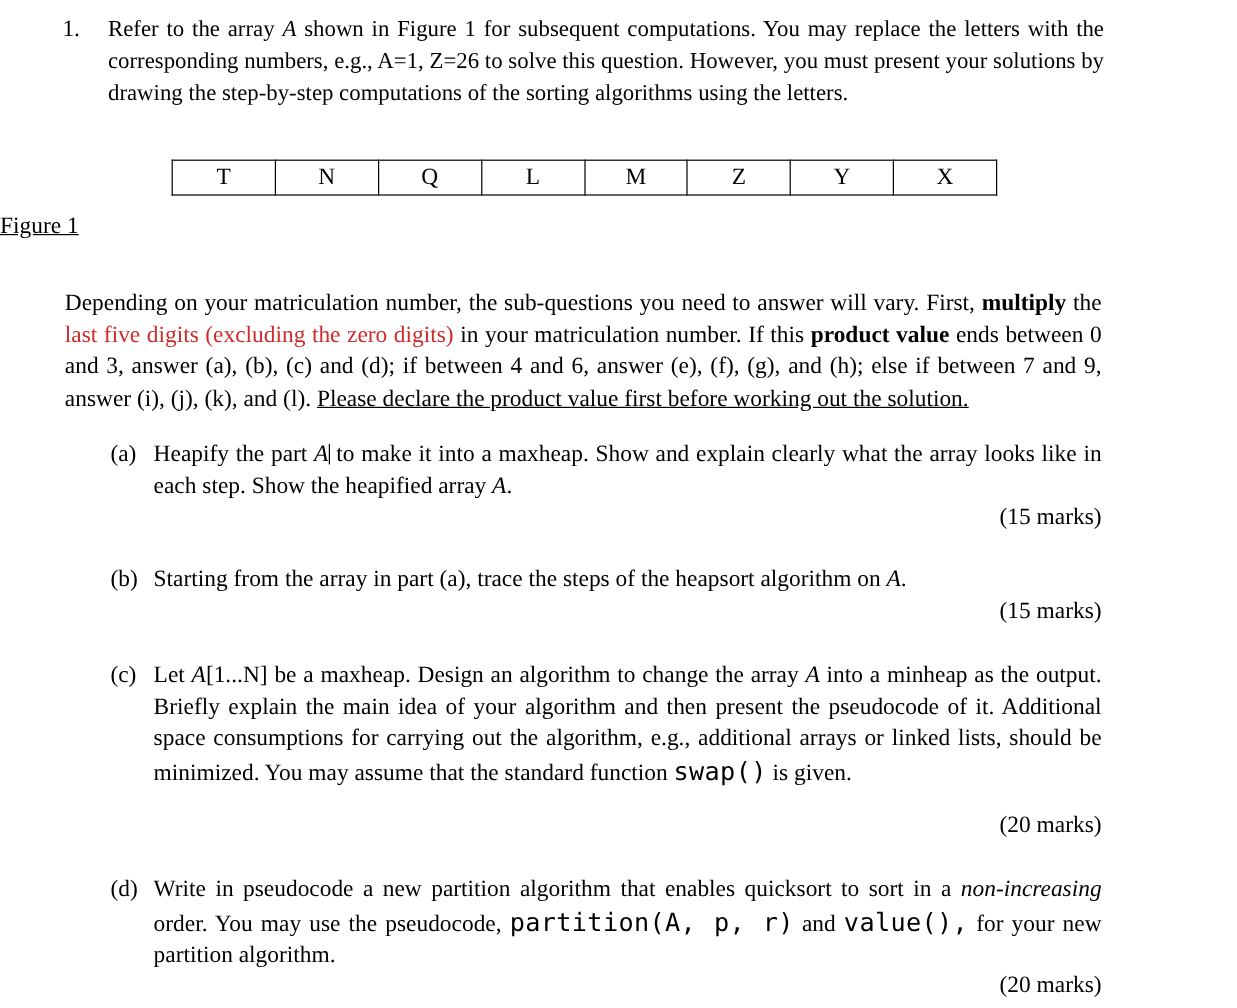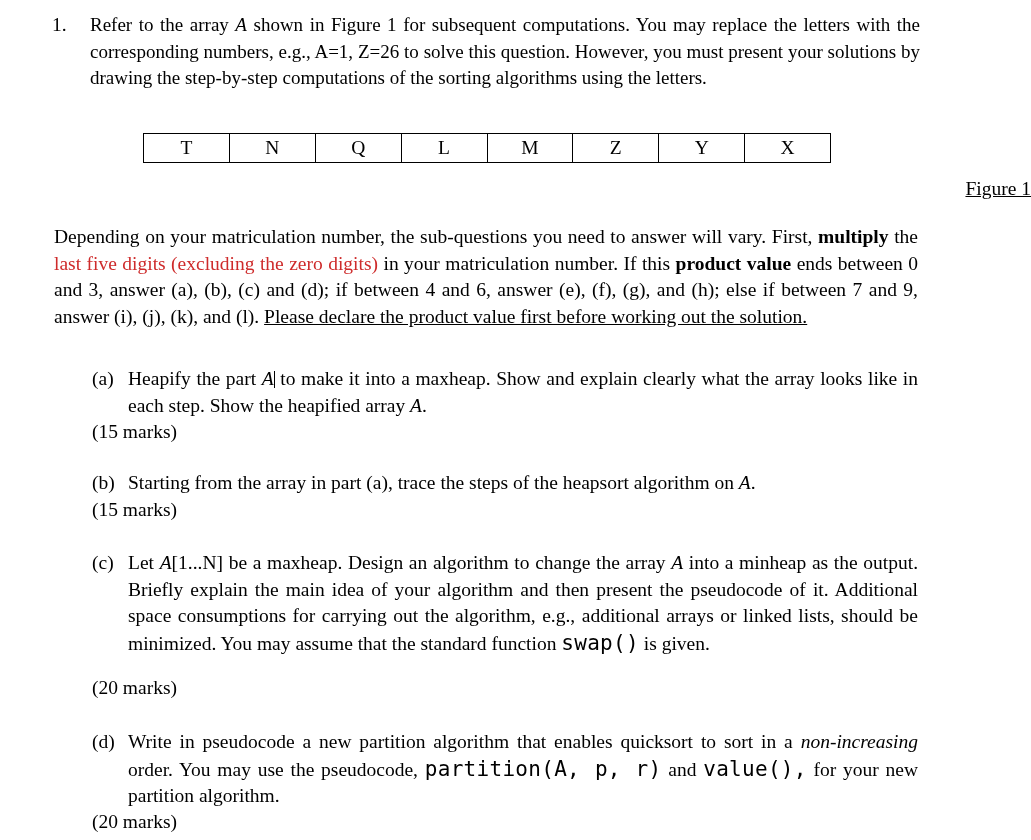--- a/index.html
+++ b/index.html
@@ -66,32 +66,32 @@
     vertical-align: middle;
     font-size: 19.5px;
     font-family: "Liberation Serif", "DejaVu Serif", serif;
     padding: 0;
   }
   .figure-caption {
     position: absolute;
     left: 0;
     top: 178px;
     width: 1031px;
-    text-align: right;
+    text-align: left;
     font-size: 19.5px;
   }
   .figure-caption span {
     text-decoration: underline;
   }
 
   
   .matric-para {
     position: absolute;
     left: 54px;
-    top: 224px;
+    top: 240px;
     width: 864px;
     font-size: 19.5px;
     line-height: 26.5px;
     text-align: justify;
     text-justify: inter-word;
   }
   .red {
     color: #CE2B2B;
   }
   .bold {
@@ -121,20 +121,21 @@
     flex: 1 1 auto;
     font-size: 19.5px;
     line-height: 26.5px;
     text-align: justify;
     text-justify: inter-word;
   }
   .marks {
     position: absolute;
     right: 0;
     width: 826px;
+    text-align: right;
     font-size: 19.5px;
     line-height: 26.5px;
   }
   i, .ital {
     font-style: italic;
   }
   .mono {
     font-family: "DejaVu Sans Mono", "Liberation Mono", monospace;
     font-size: 21px;
     letter-spacing: 0.3px;

